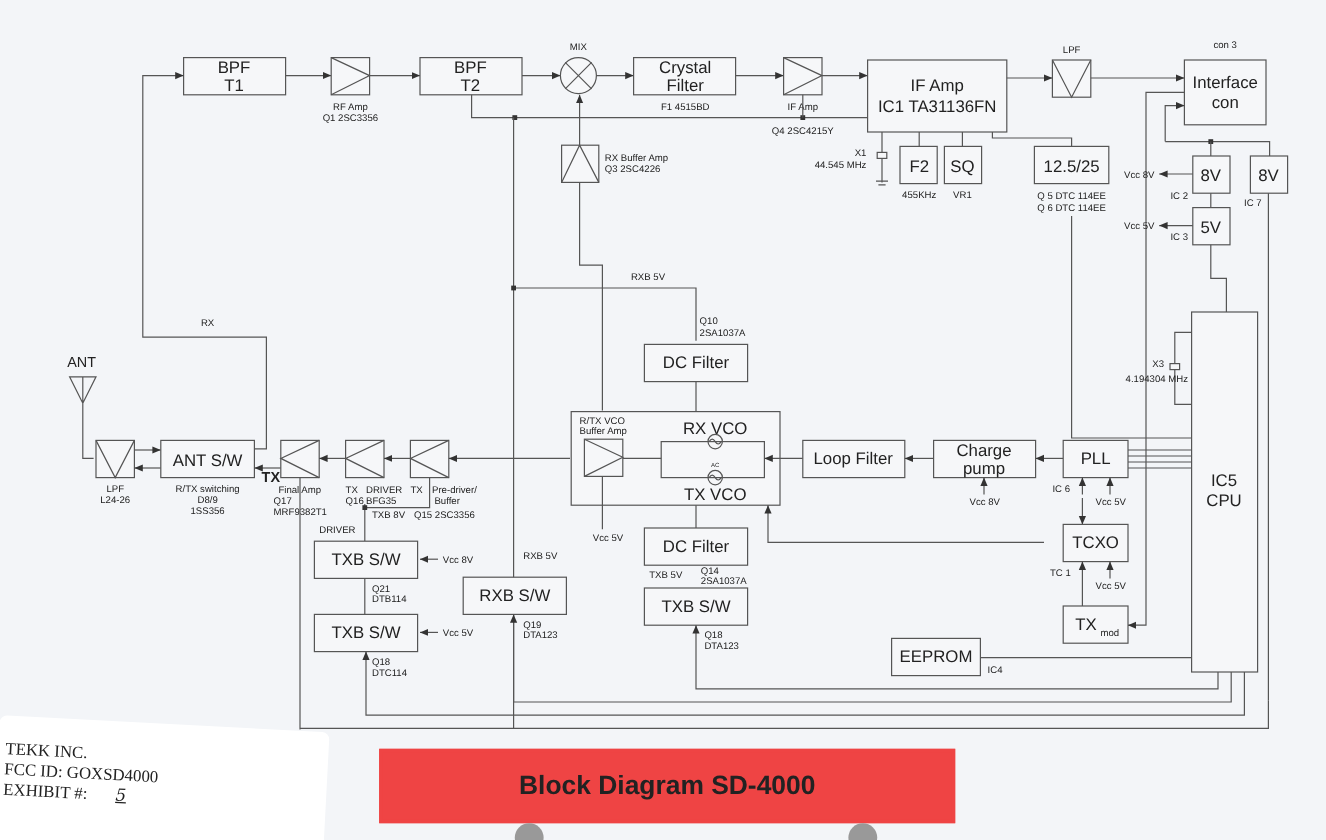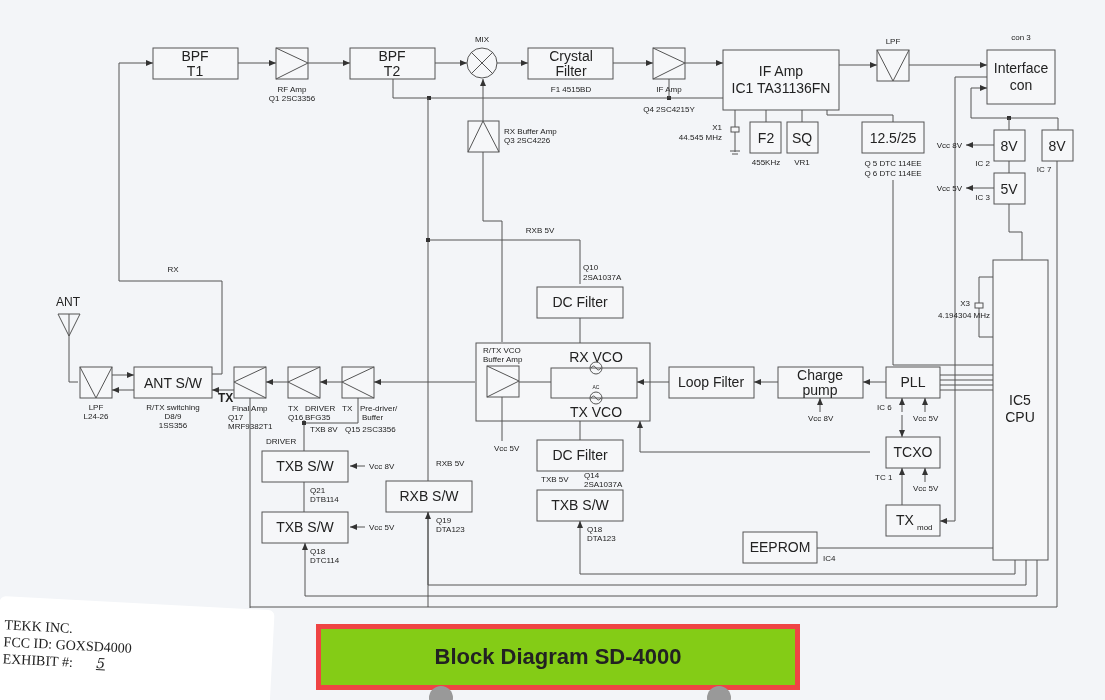--- a/index.html
+++ b/index.html
@@ -9,22 +9,22 @@
   .blk { fill:#f6f7f9; stroke:#555; stroke-width:1; }
   .w { fill:none; stroke:#555; stroke-width:1; }
   .t { font-family:"Liberation Sans", sans-serif; fill:#222; }
   .big { font-size:14px; }
   .mid { font-size:12px; }
   .sm { font-size:8px; }
   .dot { fill:#333; }
   #label-card { position:absolute; left:0; top:596px; width:275px; height:104px; background:#ffffff;
                 transform:rotate(3deg); transform-origin:0 0; border-radius:6px; }
   #label-card div { font-family:"Liberation Serif", serif; font-size:14px; color:#222; line-height:17px; }
-  #title-box { position:absolute; left:316px; top:624px; width:474px; height:56px; border:5px solid #ef4444;
-               display:flex; align-items:center; justify-content:center; background:#84cc16; }
+  #title-box { position:absolute; left:316px; top:624px; width:474px; height:56px; border:3px solid #ef4444;
+               display:flex; align-items:center; justify-content:center; background:#ef4444; }
   #title-text { font-size:22px; font-weight:bold; color:#222; }
   .hole { position:absolute; top:686px; width:24px; height:24px; border-radius:12px; background:#999; }
 </style>
 </head>
 <body>
 
 <svg id="diagram" width="1105" height="700" viewBox="0 0 1105 700">
   <defs>
     <marker id="ah" markerWidth="8" markerHeight="8" refX="7" refY="4" orient="auto" markerUnits="userSpaceOnUse">
       <path d="M0,1 L7,4 L0,7 Z" fill="#333"></path>

